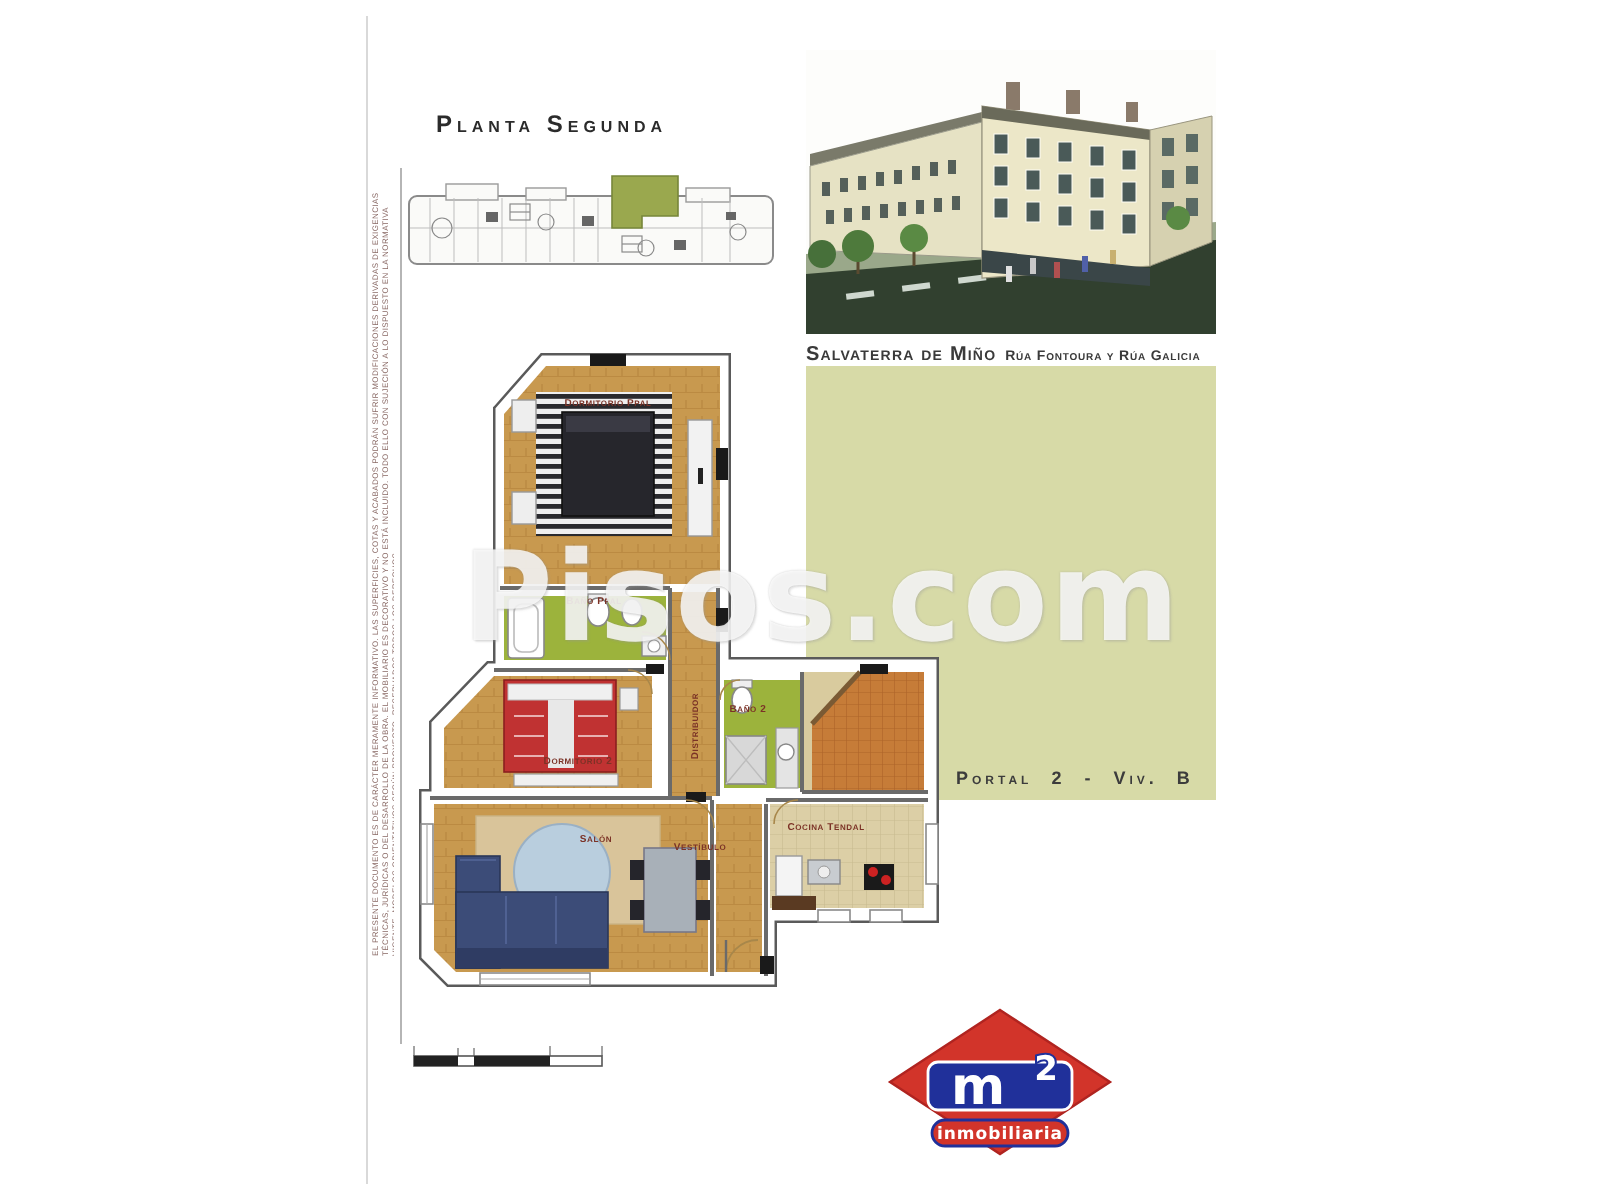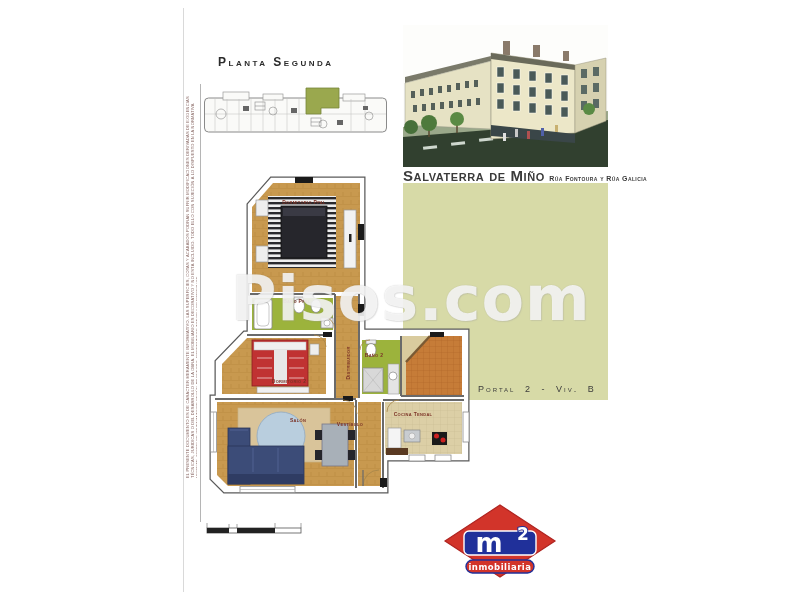--- a/index.html
+++ b/index.html
@@ -24,25 +24,25 @@
     left:218px;top:55px;
     font-variant:small-caps;font-weight:600;font-size:12px;
     letter-spacing:2.5px;color:#2b2b2b;white-space:nowrap;
   }
   
   .building{left:403px;top:25px;}
   .caption{
     left:403px;top:167px;width:208px;white-space:nowrap;
     font-variant:small-caps;font-weight:bold;color:#3a3a3a;
   }
-  .caption .name{font-size:15px;letter-spacing:.6px;}
+  .caption .name{font-size:10px;letter-spacing:.6px;}
   .caption .streets{font-size:7px;letter-spacing:.4px;}
   .panel{left:403px;top:183px;width:205px;height:217px;background:#d7daa7;}
   .portal{
-    left:478px;top:384px;font-variant:small-caps;font-weight:400;
+    left:478px;top:384px;font-variant:small-caps;font-weight:700;
     font-size:9px;letter-spacing:2px;word-spacing:5px;color:#3c3c3c;white-space:nowrap;
   }
   
   .watermark{
     left:231px;top:262px;z-index:40;
     font-family:"DejaVu Sans", sans-serif;font-weight:bold;font-size:62px;
     color:rgba(255,255,255,0.80);
     text-shadow:0 0 1px rgba(140,140,140,0.45), 1px 1px 1px rgba(160,160,160,0.25);
     letter-spacing:1px;white-space:nowrap;pointer-events:none;
   }

